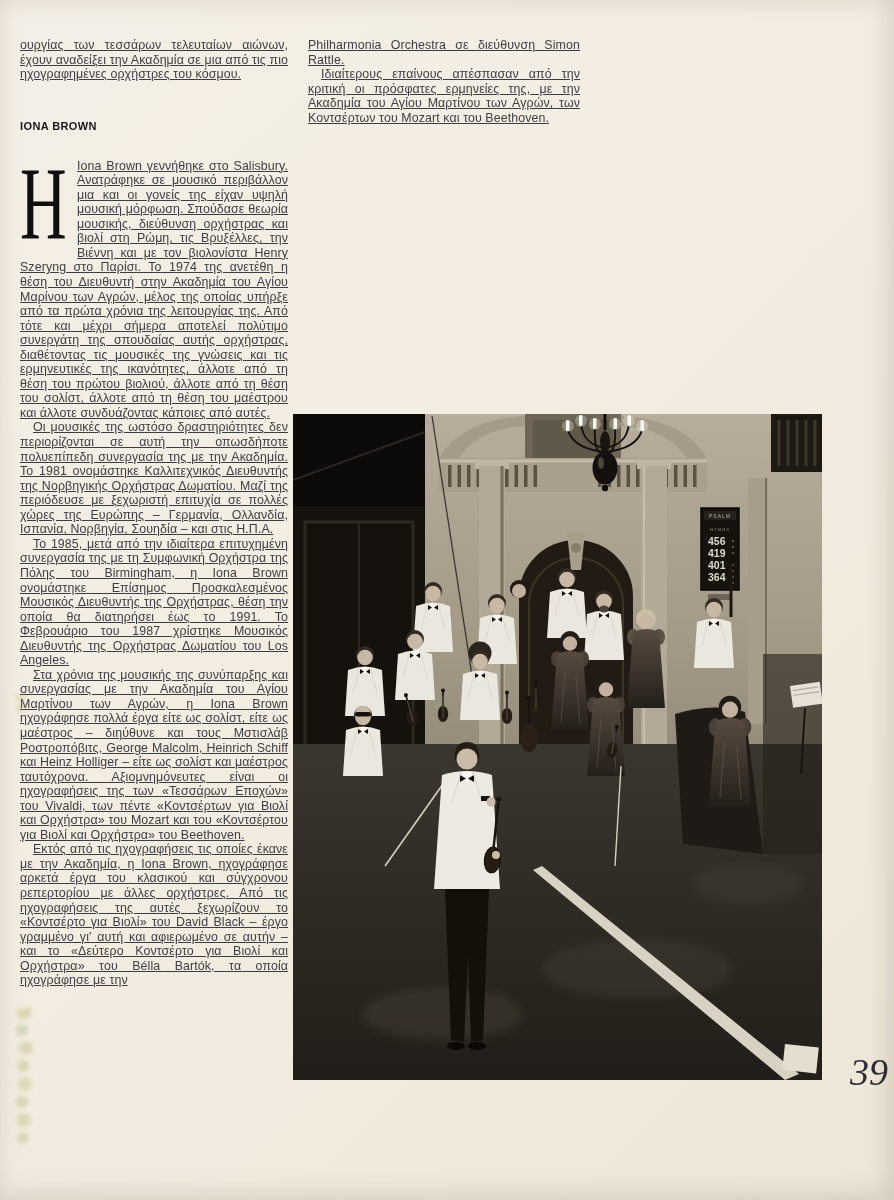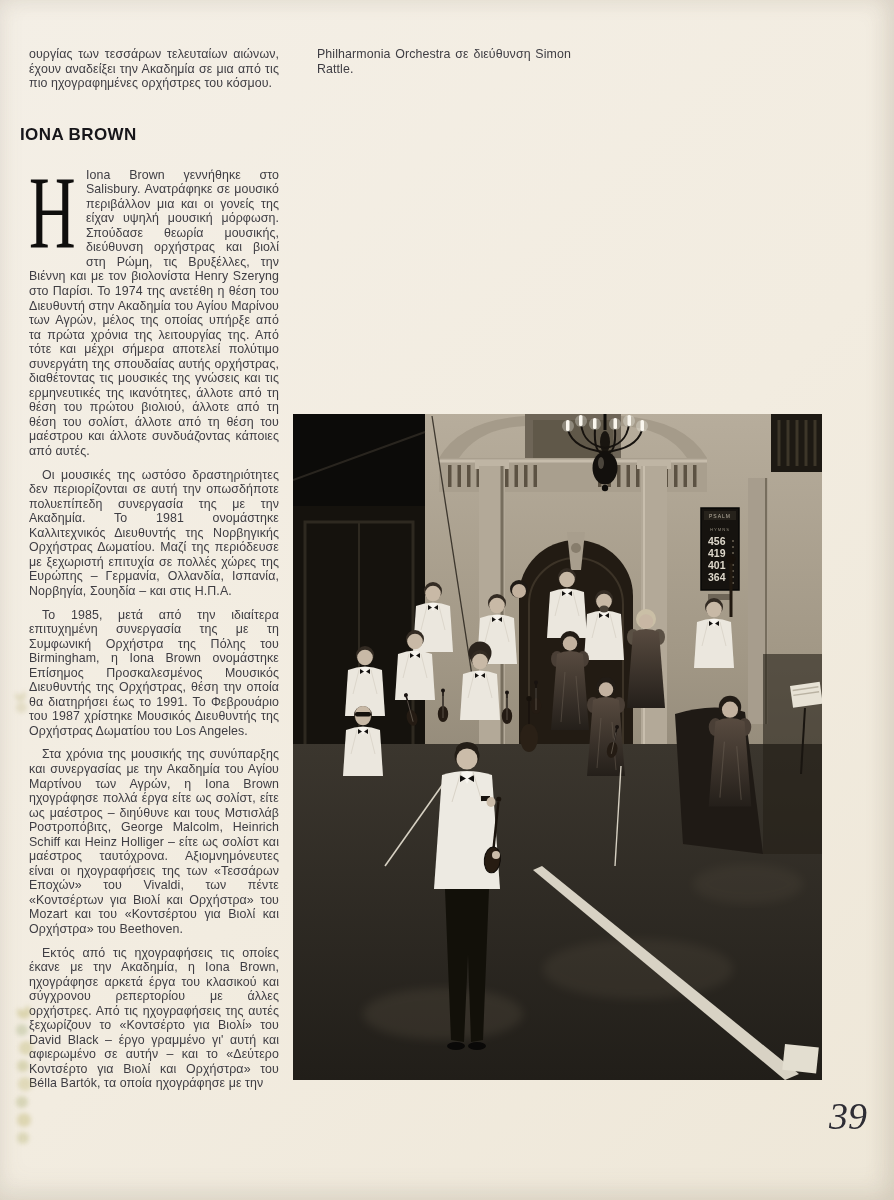--- a/index.html
+++ b/index.html
@@ -3,33 +3,33 @@
 <meta charset="utf-8">
 <style>
   html,body{margin:0;padding:0;background:#8e897e;}
   .page{position:relative;width:894px;height:1200px;margin:0 auto;overflow:hidden;
         background:linear-gradient(135deg,#f4efe6 0%,#f2ece0 55%,#eee7d8 100%);
         box-shadow:inset -8px 0 22px rgba(120,108,84,.14), inset 0 -10px 26px rgba(120,108,84,.10);
         font-family:"Liberation Sans",sans-serif;}
   .col-left{position:absolute;left:20px;top:38px;width:268px;}
   .col-right{position:absolute;left:308px;top:38px;width:272px;}
   .body-text{font-size:12.4px;line-height:14.55px;color:#3e3d43;text-align:justify;
-             letter-spacing:.1px;margin:9px;}
+             letter-spacing:.1px;margin:0;text-decoration:underline;}
   .indent{text-indent:13px;}
-  .heading{font-size:17px;line-height:16px;font-weight:bold;color:#17161a;
+  .heading{font-size:11px;line-height:16px;font-weight:bold;color:#17161a;
            letter-spacing:.4px;margin:36px 0 25px 0;}
   .dropcap{float:left;width:48px;height:86px;overflow:visible;
            font-family:"Liberation Serif",serif;font-size:104px;line-height:86px;
            color:#0f0e0d;transform:scaleX(.62);transform-origin:left bottom;
            margin:2px 9px 0 0;}
   .photo{position:absolute;left:293px;top:414px;width:529px;height:547px;margin:0;}
   .photo svg{display:block;}
-  .page-num{position:absolute;left:822px;top:1053px;width:52px;text-align:center;
+  .page-num{position:absolute;left:843px;top:1053px;width:52px;text-align:center;
             font-family:"Liberation Serif",serif;font-style:italic;font-size:38px;
-            line-height:1;color:#2e2d35;margin-top:44px;}
+            line-height:1;color:#2e2d35;}
   
   .bleed{position:absolute;left:18px;top:1002px;width:8px;height:8px;border-radius:50%;
          filter:blur(2px);background:transparent;
          box-shadow:2px 6px 0 3px rgba(168,158,62,.30),0 24px 0 2px rgba(122,142,72,.24),
                     4px 42px 0 3px rgba(168,158,62,.26),1px 60px 0 2px rgba(150,150,60,.28),
                     3px 78px 0 3px rgba(168,158,62,.24),0 96px 0 2px rgba(140,145,65,.26),
                     2px 114px 0 3px rgba(168,158,62,.28),1px 132px 0 2px rgba(150,150,60,.24);}
   .bleed2{position:absolute;left:16px;top:688px;width:7px;height:7px;border-radius:50%;
           filter:blur(2px);background:transparent;
           box-shadow:1px 4px 0 2px rgba(160,152,70,.22),2px 16px 0 2px rgba(160,152,70,.18);}
@@ -44,20 +44,21 @@
     <h2 class="heading">IONA BROWN</h2>
     <p class="body-text"><span class="dropcap">Η</span><span>Iona Brown γεννήθηκε στο Salisbury. Ανατράφηκε σε μουσικό περιβάλλον μια και οι γονείς της είχαν υψηλή μουσική μόρφωση. Σπούδασε θεωρία μουσικής, διεύθυνση ορχήστρας και βιολί στη Ρώμη, τις Βρυξέλλες, την Βιέννη και με τον βιολονίστα Henry Szeryng στο Παρίσι. Το 1974 της ανετέθη η θέση του Διευθυντή στην Ακαδημία του Αγίου Μαρίνου των Αγρών, μέλος της οποίας υπήρξε από τα πρώτα χρόνια της λειτουργίας της. Από τότε και μέχρι σήμερα αποτελεί πολύτιμο συνεργάτη της σπουδαίας αυτής ορχήστρας, διαθέτοντας τις μουσικές της γνώσεις και τις ερμηνευτικές της ικανότητες, άλλοτε από τη θέση του πρώτου βιολιού, άλλοτε από τη θέση του σολίστ, άλλοτε από τη θέση του μαέστρου και άλλοτε συνδυάζοντας κάποιες από αυτές.</span></p>
     <p class="body-text indent">Οι μουσικές της ωστόσο δραστηριότητες δεν περιορίζονται σε αυτή την οπωσδήποτε πολυεπίπεδη συνεργασία της με την Ακαδημία. Το 1981 ονομάστηκε Καλλιτεχνικός Διευθυντής της Νορβηγικής Ορχήστρας Δωματίου. Μαζί της περιόδευσε με ξεχωριστή επιτυχία σε πολλές χώρες της Ευρώπης – Γερμανία, Ολλανδία, Ισπανία, Νορβηγία, Σουηδία – και στις Η.Π.Α.</p>
     <p class="body-text indent">Το 1985, μετά από την ιδιαίτερα επιτυχημένη συνεργασία της με τη Συμφωνική Ορχήστρα της Πόλης του Birmingham, η Iona Brown ονομάστηκε Επίσημος Προσκαλεσμένος Μουσικός Διευθυντής της Ορχήστρας, θέση την οποία θα διατηρήσει έως το 1991. Το Φεβρουάριο του 1987 χρίστηκε Μουσικός Διευθυντής της Ορχήστρας Δωματίου του Los Angeles.</p>
     <p class="body-text indent">Στα χρόνια της μουσικής της συνύπαρξης και συνεργασίας με την Ακαδημία του Αγίου Μαρτίνου των Αγρών, η Iona Brown ηχογράφησε πολλά έργα είτε ως σολίστ, είτε ως μαέστρος – διηύθυνε και τους Μστισλάβ Ροστροπόβιτς, George Malcolm, Heinrich Schiff και Heinz Holliger – είτε ως σολίστ και μαέστρος ταυτόχρονα. Αξιομνημόνευτες είναι οι ηχογραφήσεις της των «Τεσσάρων Εποχών» του Vivaldi, των πέντε «Κοντσέρτων για Βιολί και Ορχήστρα» του Mozart και του «Κοντσέρτου για Βιολί και Ορχήστρα» του Beethoven.</p>
     <p class="body-text indent">Εκτός από τις ηχογραφήσεις τις οποίες έκανε με την Ακαδημία, η Iona Brown, ηχογράφησε αρκετά έργα του κλασικού και σύγχρονου ρεπερτορίου με άλλες ορχήστρες. Από τις ηχογραφήσεις της αυτές ξεχωρίζουν το «Κοντσέρτο για Βιολί» του David Black – έργο γραμμένο γι' αυτή και αφιερωμένο σε αυτήν – και το «Δεύτερο Κοντσέρτο για Βιολί και Ορχήστρα» του Bélla Bartók, τα οποία ηχογράφησε με την</p>
   </div>
 
   <div class="col-right">
     <p class="body-text">Philharmonia Orchestra σε διεύθυνση Simon Rattle.</p>
+    <p class="body-text indent">Ιδιαίτερους επαίνους απέσπασαν από την κριτική οι πρόσφατες ερμηνείες της, με την Ακαδημία του Αγίου Μαρτίνου των Αγρών, των Κοντσέρτων του Mozart και του Beethoven.</p>
   </div>
 
   <figure class="photo" role="img" aria-label="Black-and-white photograph of a chamber orchestra posing in a church: men in white dinner jackets with black bow ties holding violins, cellos and a double bass, women in dark evening gowns, beneath a brass chandelier beside a hymn board">
     <svg viewBox="0 0 529 666" width="529" height="666" xmlns="http://www.w3.org/2000/svg">
       <defs>
         <linearGradient id="gStone" x1="0" y1="0" x2="0" y2="1">
           <stop offset="0" stop-color="#b7ad9c"></stop>
             <stop offset=".55" stop-color="#a29886"></stop>
             <stop offset="1" stop-color="#8a8171"></stop>
         </linearGradient>

